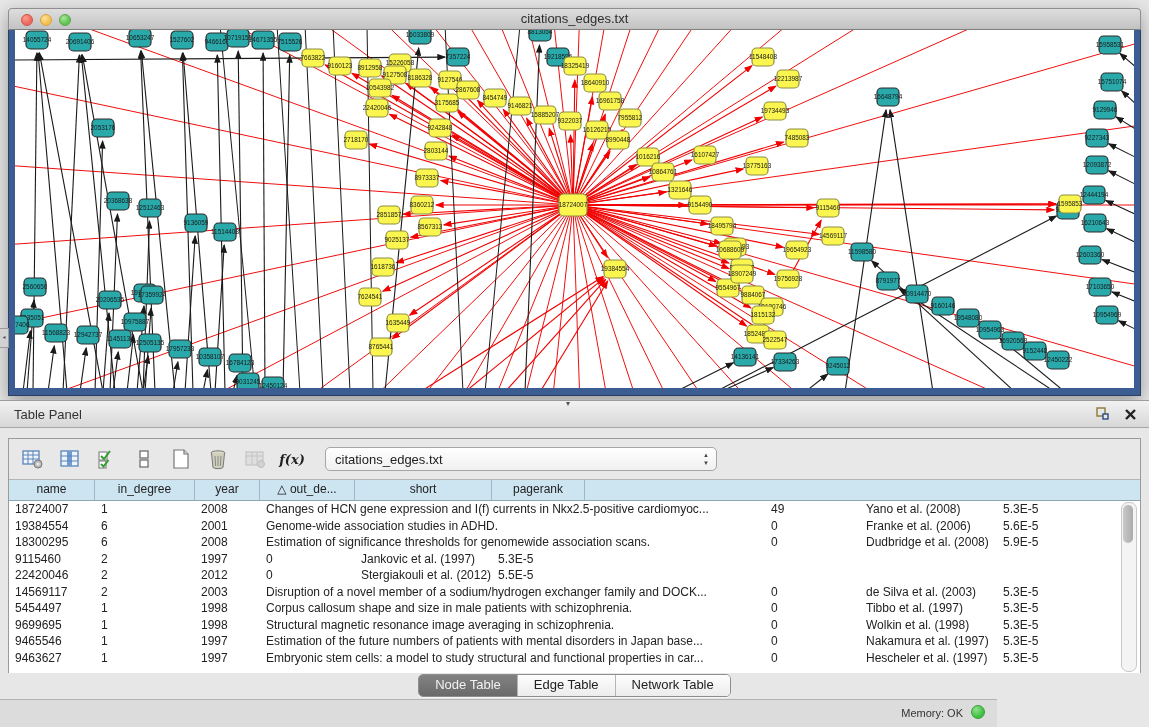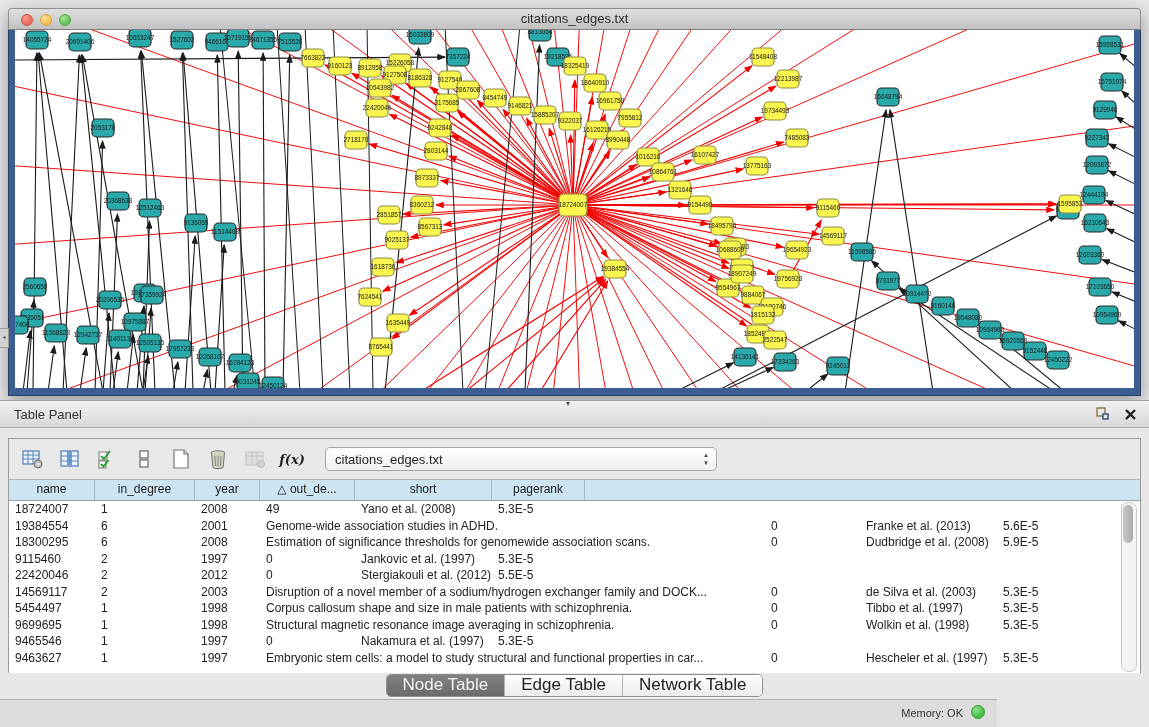--- a/index.html
+++ b/index.html
@@ -39,21 +39,21 @@
   .thead{display:flex;height:20px;border-bottom:1px solid #8fa6b5;background:#cde4f1;}
   .th{font-size:12px;color:#222;text-align:center;line-height:19px;border-right:1px solid #9fb8c6;box-sizing:border-box;background:#cde4f1;overflow:hidden;white-space:nowrap;}
   .tr{display:flex;height:16.5px;}
   .td{font-size:12px;color:#222;line-height:16.5px;padding-left:6px;box-sizing:border-box;overflow:hidden;white-space:nowrap;}
   .vsb{position:absolute;right:3px;top:22px;width:14px;height:168px;background:#f4f4f4;border:1px solid #c9c9c9;border-radius:7px;}
   .vsb .thumb{position:absolute;left:1px;top:2px;width:10px;height:38px;background:linear-gradient(90deg,#c9c9c9,#ababab);border-radius:6px;}
 
   
   .tabs{position:absolute;left:0;top:674px;width:1149px;display:flex;justify-content:center;}
   .seg{display:flex;border:1px solid #8e8e8e;border-radius:5px;overflow:hidden;height:21px;box-shadow:0 1px 0 rgba(255,255,255,.6);}
-  .seg .tab{font-size:17px;line-height:20px;padding:0 16px;background:linear-gradient(#fdfdfd,#ececec);color:#222;border-right:1px solid #b5b5b5;cursor:default;}
+  .seg .tab{font-size:13px;line-height:20px;padding:0 16px;background:linear-gradient(#fdfdfd,#ececec);color:#222;border-right:1px solid #b5b5b5;cursor:default;}
   .seg .tab:last-child{border-right:none;}
   .seg .tab.active{background:linear-gradient(#828282,#6a6a6a);color:#f2f2f2;}
 
   
   .statusbar{position:absolute;left:0;top:699px;width:997px;height:28px;background:#dcdcdc;border-top:1px solid #b3b3b3;box-sizing:border-box;}
   .mem{position:absolute;right:34px;top:7px;font-size:11px;color:#333;}
   .memdot{position:absolute;right:12px;top:5px;width:14px;height:14px;border-radius:50%;background:radial-gradient(circle at 35% 30%,#8fe08f,#3fbf3f 65%);border:1px solid #379f37;box-sizing:border-box;}
 </style>
 </head>
 <body>
@@ -821,31 +821,32 @@
         <div class="th" style="width:65px">year</div>
         <div class="th" style="width:95px">△ out_de...</div>
         <div class="th" style="width:137px">short</div>
         <div class="th" style="width:93px">pagerank</div>
       </div>
     <div id="tbody">
         <div class="tr">
           <div class="td" style="width:86px">18724007</div>
           <div class="td" style="width:100px">1</div>
           <div class="td" style="width:65px">2008</div>
+          <div class="td" style="width:505px">Changes of HCN gene expression and I(f) currents in Nkx2.5-positive cardiomyoc...</div>
           <div class="td" style="width:95px">49</div>
           <div class="td" style="width:137px">Yano et al. (2008)</div>
           <div class="td" style="width:93px">5.3E-5</div>
         </div>
         <div class="tr">
           <div class="td" style="width:86px">19384554</div>
           <div class="td" style="width:100px">6</div>
           <div class="td" style="width:65px">2001</div>
           <div class="td" style="width:505px">Genome-wide association studies in ADHD.</div>
           <div class="td" style="width:95px">0</div>
-          <div class="td" style="width:137px">Franke et al. (2013)</div>
+          <div class="td" style="width:137px">Franke et al. (2006)</div>
           <div class="td" style="width:93px">5.6E-5</div>
         </div>
         <div class="tr">
           <div class="td" style="width:86px">18300295</div>
           <div class="td" style="width:100px">6</div>
           <div class="td" style="width:65px">2008</div>
           <div class="td" style="width:505px">Estimation of significance thresholds for genomewide association scans.</div>
           <div class="td" style="width:95px">0</div>
           <div class="td" style="width:137px">Dudbridge et al. (2008)</div>
           <div class="td" style="width:93px">5.9E-5</div>
@@ -890,20 +891,21 @@
           <div class="td" style="width:65px">1998</div>
           <div class="td" style="width:505px">Structural magnetic resonance image averaging in schizophrenia.</div>
           <div class="td" style="width:95px">0</div>
           <div class="td" style="width:137px">Wolkin et al. (1998)</div>
           <div class="td" style="width:93px">5.3E-5</div>
         </div>
         <div class="tr">
           <div class="td" style="width:86px">9465546</div>
           <div class="td" style="width:100px">1</div>
           <div class="td" style="width:65px">1997</div>
+          <div class="td" style="width:505px">Estimation of the future numbers of patients with mental disorders in Japan base...</div>
           <div class="td" style="width:95px">0</div>
           <div class="td" style="width:137px">Nakamura et al. (1997)</div>
           <div class="td" style="width:93px">5.3E-5</div>
         </div>
         <div class="tr">
           <div class="td" style="width:86px">9463627</div>
           <div class="td" style="width:100px">1</div>
           <div class="td" style="width:65px">1997</div>
           <div class="td" style="width:505px">Embryonic stem cells: a model to study structural and functional properties in car...</div>
           <div class="td" style="width:95px">0</div>

